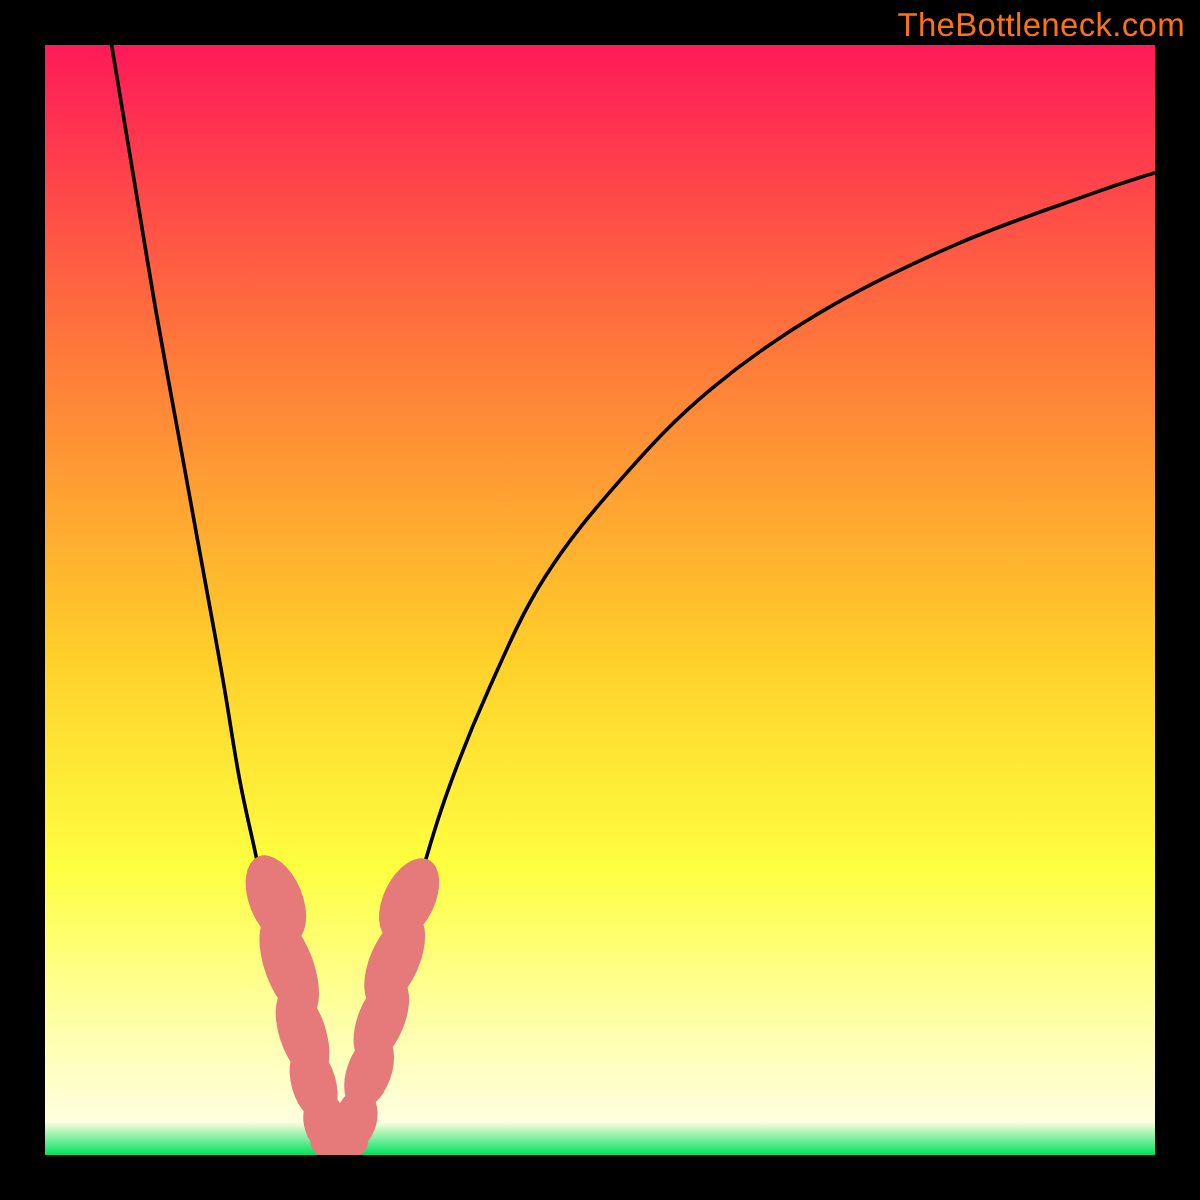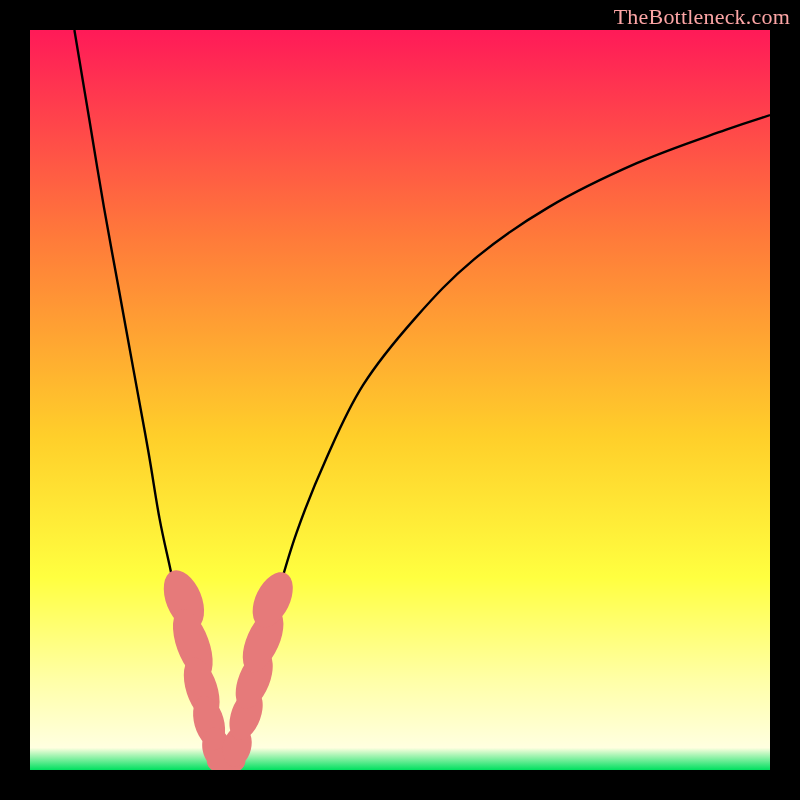--- a/index.html
+++ b/index.html
@@ -37,22 +37,22 @@
     position: absolute;
     left: 0;
     top: 0;
     width: 100%;
     height: 100%;
   }
   .watermark {
     position: absolute;
     top: 4px;
     right: 10px;
-    color: #fca5a5;
-    font-family: Liberation Serif, serif;
+    color: #f97316;
+    font-family: Liberation Sans, sans-serif;
     font-size: 22px;
     letter-spacing: 0.2px;
   }
 </style>
 </head>
 <body>
 
 <div class="frame">
 
   <div class="plot-area">

